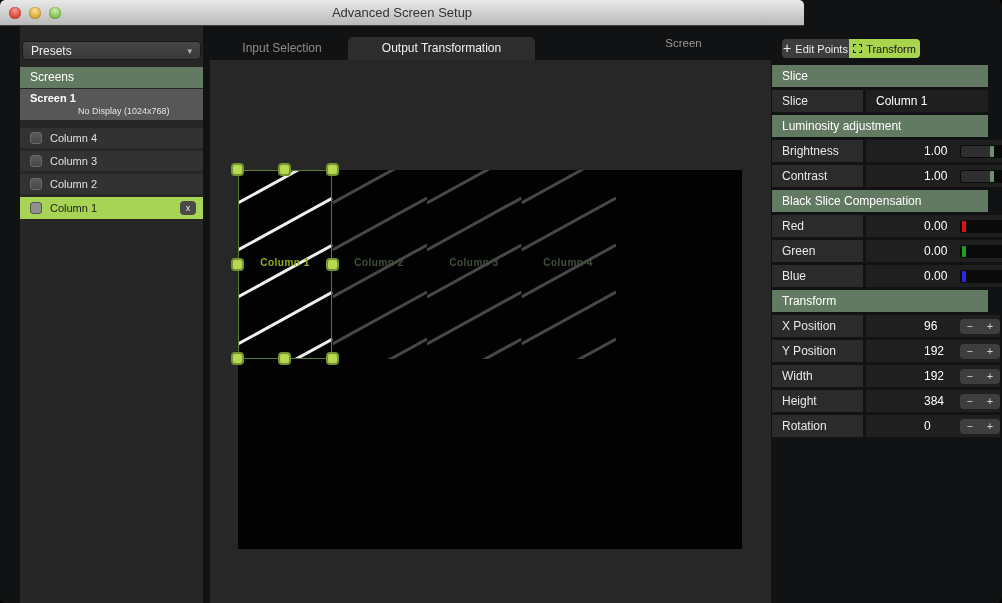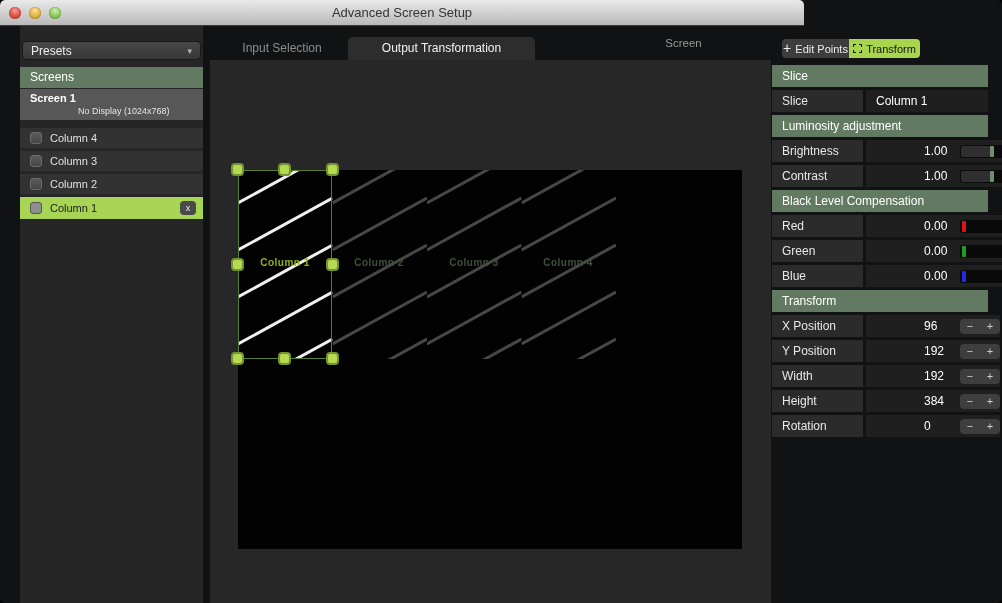--- a/index.html
+++ b/index.html
@@ -282,21 +282,21 @@
     <div class="insp-row">
       <div class="insp-label">Contrast</div>
       <div class="insp-value">
         <span class="value-text">1.00</span>
         <div class="slider">
           <div class="fill"></div>
             <div class="thumb thumb-lum"></div>
         </div>
       </div>
     </div>
-    <div class="insp-header">Black Level Compensation</div>
+    <div class="insp-header">Black Slice Compensation</div>
     <div class="insp-row">
       <div class="insp-label">Red</div>
       <div class="insp-value">
         <span class="value-text">0.00</span>
         <div class="slider">
             <div class="thumb thumb-red"></div>
           </div>
       </div>
     </div>
     <div class="insp-row">

